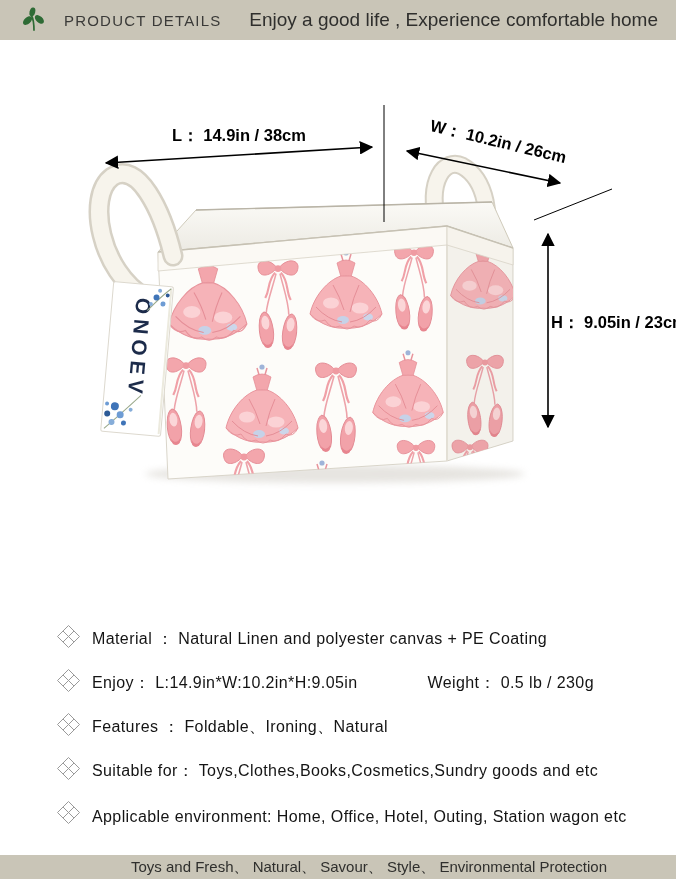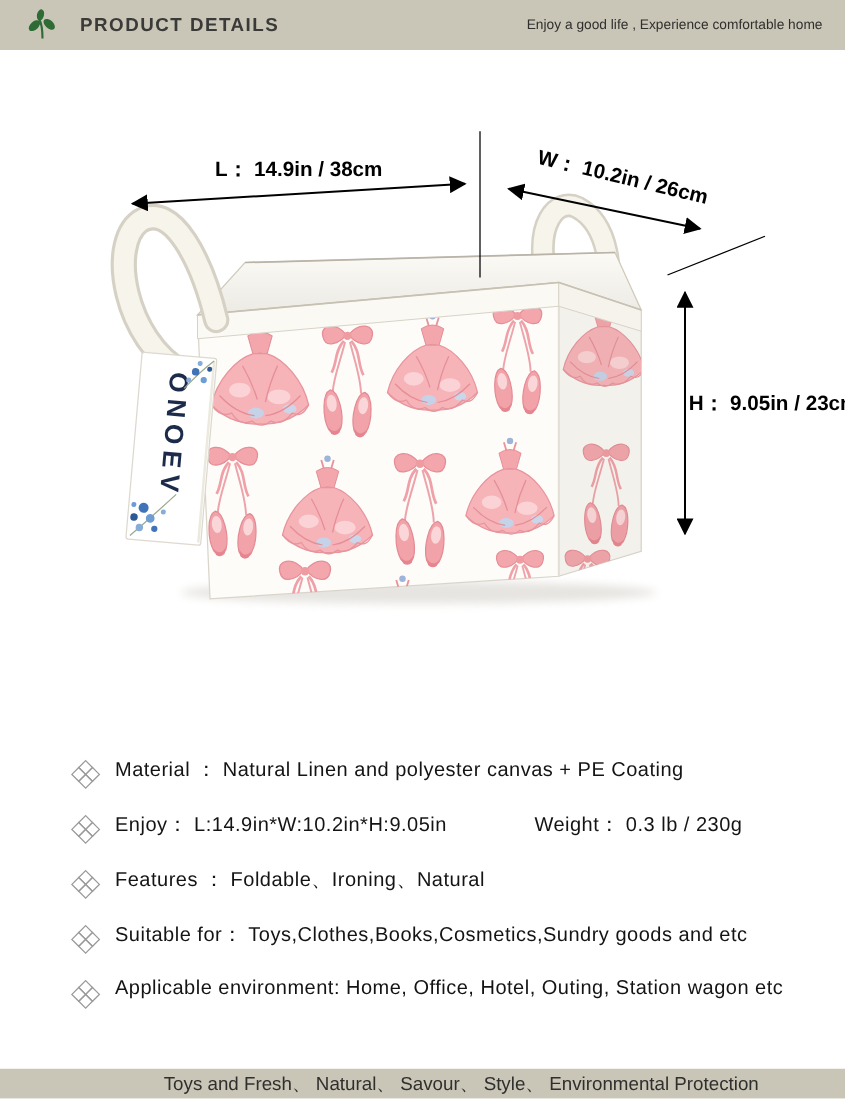--- a/index.html
+++ b/index.html
@@ -2,30 +2,30 @@
 <html><head>
 <meta charset="utf-8">
 <style>
   html,body{margin:0;padding:0;background:#ffffff;}
   .page{position:relative;width:676px;height:879px;background:#ffffff;overflow:hidden;
         font-family:"Liberation Sans", sans-serif;}
   
   .topbar{position:absolute;left:0;top:0;width:676px;height:40px;background:#c9c5b7;
           display:flex;align-items:center;}
   .topbar .leaf{width:28px;height:28px;margin-left:20px;flex:0 0 auto;}
-  .topbar .title{margin-left:16px;font-size:15px;letter-spacing:1.2px;color:#3a3a38;font-weight:bold;}
-  .topbar .tagline{margin-left:auto;margin-right:18px;font-size:11px;color:#2f2f2d;}
+  .topbar .title{margin-left:16px;font-size:15px;letter-spacing:1.2px;color:#3a3a38;}
+  .topbar .tagline{margin-left:auto;margin-right:18px;font-size:19px;color:#2f2f2d;}
   .bottombar{position:absolute;left:0;top:855px;width:676px;height:24px;background:#c9c5b7;
              display:flex;align-items:center;justify-content:center;}
   .bottombar .ftext{font-size:15px;color:#2f2f2d;padding-left:62px;white-space:nowrap;}
   
   .figure{position:absolute;left:0;top:40px;width:676px;height:560px;}
   
   .specs{position:absolute;left:55px;top:606px;width:610px;}
-  .spec-row{display:flex;align-items:flex-start;height:44px;}
+  .spec-row{display:flex;align-items:flex-end;height:44px;}
   .spec-row svg.bullet{width:27px;height:27px;flex:0 0 auto;margin-right:10px;}
   .spec-text{font-size:16px;color:#141414;letter-spacing:.4px;white-space:pre;}
   .spec-text2{font-size:16px;color:#141414;letter-spacing:.4px;white-space:pre;margin-left:70px;}
   
   text.dim{font-family:"Liberation Sans", sans-serif;font-weight:bold;font-size:16.5px;fill:#000;}
   text.brand{font-family:"Liberation Sans", sans-serif;font-weight:bold;font-size:21px;
              fill:#1c2b4a;letter-spacing:5px;}
 </style>
 </head>
 <body>
@@ -193,21 +193,21 @@
       <svg class="bullet" viewBox="0 0 27 27">
           <use href="#diamond-bullet"></use>
         </svg>
       <span class="spec-text">Material ： Natural Linen and polyester canvas + PE Coating</span>
     </div>
     <div class="spec-row">
       <svg class="bullet" viewBox="0 0 27 27">
           <use href="#diamond-bullet"></use>
         </svg>
       <span class="spec-text">Enjoy： L:14.9in*W:10.2in*H:9.05in</span>
-      <span class="spec-text2">Weight： 0.3 lb / 230g</span>
+      <span class="spec-text2">Weight： 0.5 lb / 230g</span>
     </div>
     <div class="spec-row">
       <svg class="bullet" viewBox="0 0 27 27">
           <use href="#diamond-bullet"></use>
         </svg>
       <span class="spec-text">Features ： Foldable、Ironing、Natural</span>
     </div>
     <div class="spec-row">
       <svg class="bullet" viewBox="0 0 27 27">
           <use href="#diamond-bullet"></use>

